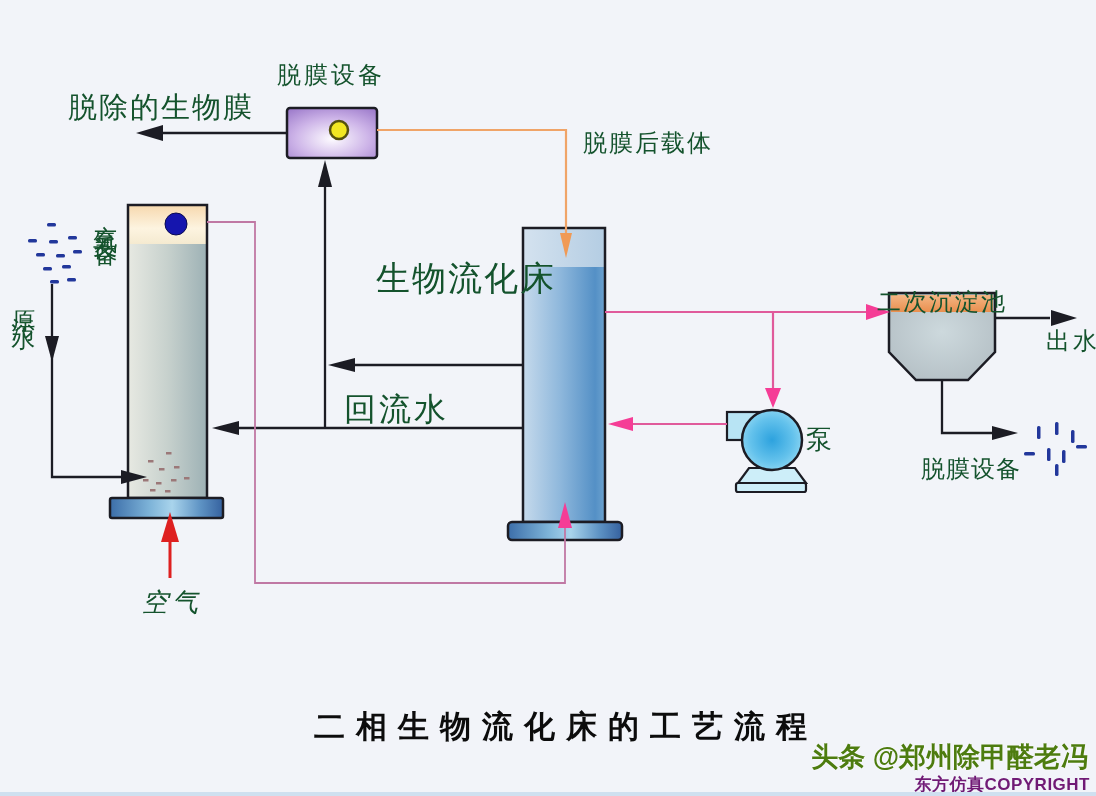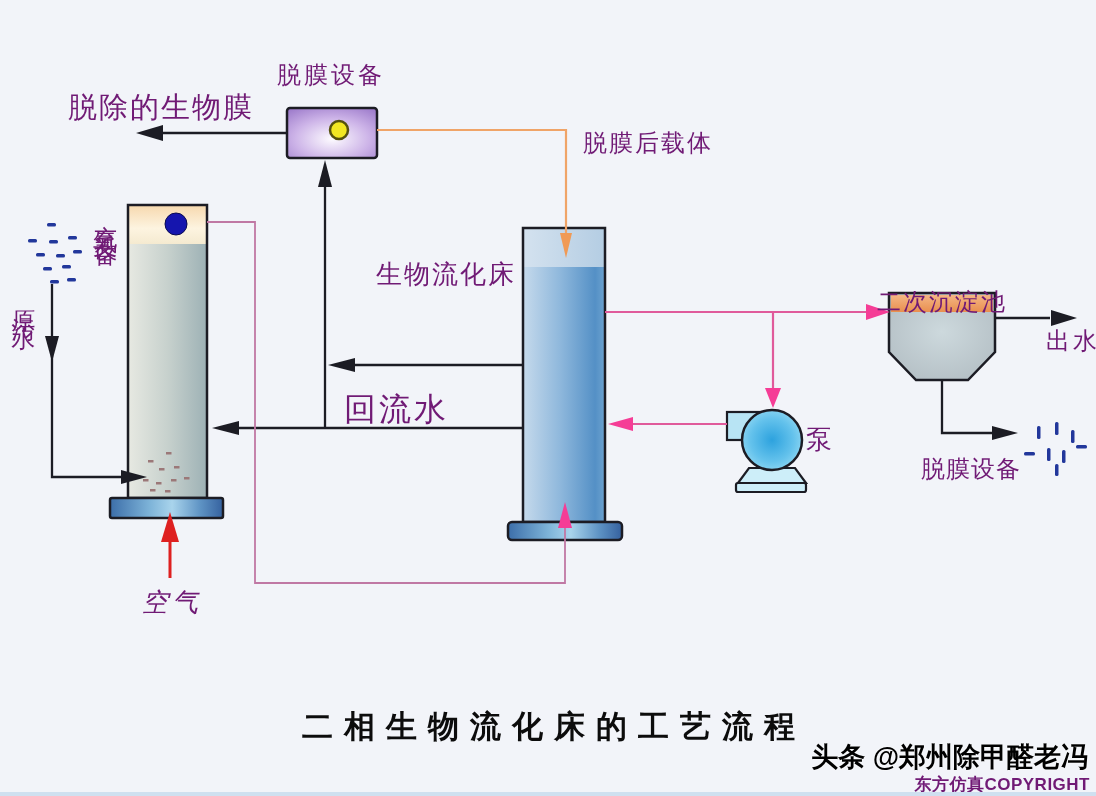--- a/index.html
+++ b/index.html
@@ -1,27 +1,27 @@
 <!DOCTYPE html>
 <html><head>
 <meta charset="utf-8">
 <style>
   html,body{margin:0;padding:0;}
   body{width:1096px;height:796px;overflow:hidden;background:#f2f4f9;}
   .canvas{position:relative;width:1096px;height:796px;background:#f2f4f9;}
   svg{position:absolute;left:0;top:0;}
   .lbl{position:absolute;font-family:"Liberation Serif","DejaVu Serif",serif;
-       color:#701a75;white-space:nowrap;line-height:1.05;}
+       color:#14532d;white-space:nowrap;line-height:1.05;}
   .vert{writing-mode:vertical-rl;text-orientation:upright;}
-  .title{position:absolute;left:294px;top:706px;width:520px;text-align:center;
+  .title{position:absolute;left:306px;top:706px;width:520px;text-align:center;
          font-family:"Liberation Serif","DejaVu Serif",serif;font-weight:bold;
          font-size:31px;letter-spacing:11px;color:#0c0c0c;}
   .wm-byline{position:absolute;right:8px;top:739px;
          font-family:"Liberation Sans","DejaVu Sans",sans-serif;font-weight:800;
-         font-size:27px;color:#000000;text-shadow:0 0 2px #fff,0 0 1px #fff;}
+         font-size:27px;color:#4d7c0f;text-shadow:0 0 2px #fff,0 0 1px #fff;}
   .wm-copyright{position:absolute;right:6px;top:773px;
          font-family:"Liberation Sans","DejaVu Sans",sans-serif;font-weight:700;
          font-size:17px;color:#701a75;letter-spacing:.5px;}
   .bottom-strip{position:absolute;left:0;bottom:0;width:100%;height:4px;
          background:#cfe0f0;}
 </style>
 </head>
 <body>
 
 <div class="canvas">
@@ -212,21 +212,21 @@
 <div class="lbl" style="left:68px;top:92px;font-size:29px;letter-spacing:2px;">脱除的生物膜</div>
 
 <div class="lbl" style="left:277px;top:63px;font-size:24px;letter-spacing:3px;">脱膜设备</div>
 
 <div class="lbl" style="left:583px;top:131px;font-size:24px;letter-spacing:2px;">脱膜后载体</div>
 
 <div class="lbl vert" style="left:92px;top:206px;font-size:24px;letter-spacing:6px;">充氧设备</div>
 
 <div class="lbl vert" style="left:10px;top:291px;font-size:24px;letter-spacing:8px;">原污水</div>
 
-<div class="lbl" style="left:376px;top:261px;font-size:26px;letter-spacing:2px;">生物流化床</div>
+<div class="lbl" style="left:376px;top:261px;font-size:34px;letter-spacing:2px;">生物流化床</div>
 
 <div class="lbl" style="left:344px;top:393px;font-size:32px;letter-spacing:3px;">回流水</div>
 
 <div class="lbl" style="left:877px;top:242px;font-size:24px;letter-spacing:2px;margin-top:48px;">二次沉淀池</div>
 
 <div class="lbl" style="left:1026px;top:329px;font-size:24px;letter-spacing:3px;margin-left:20px;">出水</div>
 
 <div class="lbl" style="left:806px;top:426px;font-size:26px;">泵</div>
 
 <div class="lbl" style="left:921px;top:457px;font-size:24px;letter-spacing:1px;">脱膜设备</div>

